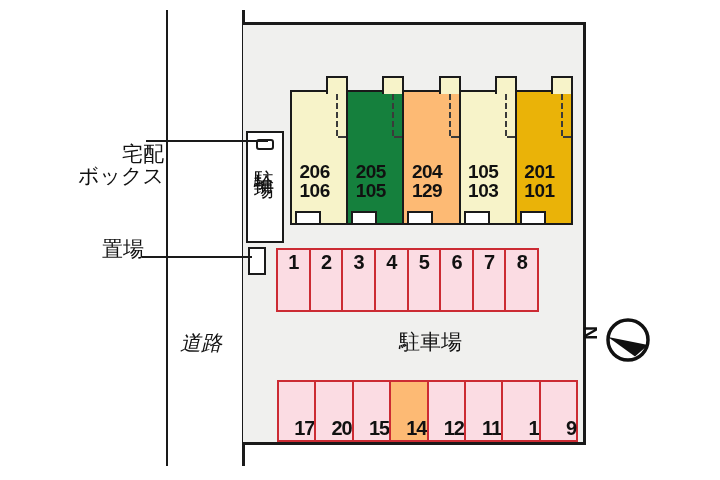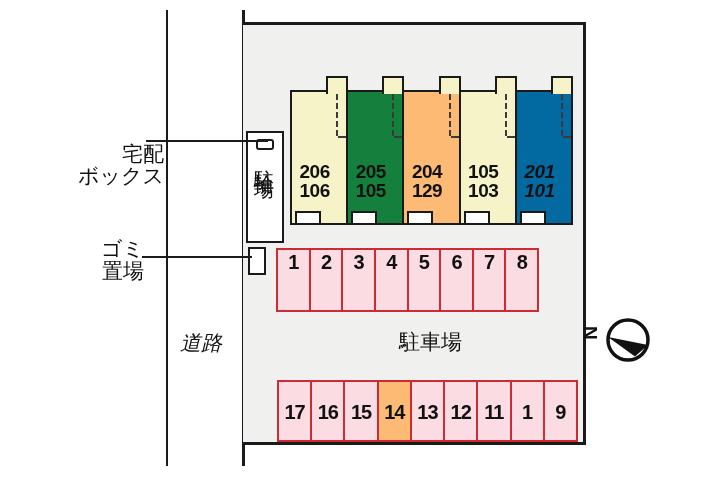--- a/index.html
+++ b/index.html
@@ -26,21 +26,21 @@
   .prow{position:absolute;display:flex;}
   #prow-top{left:276px;top:248px;width:263px;height:64px;}
   #prow-bottom{left:277px;top:380px;width:301px;height:62px;}
   .pcell{position:relative;flex:1;border:2px solid #cc2b33;box-sizing:border-box;
          display:flex;flex-direction:column;}
   .pcell + .pcell{margin-left:-2px;}
   .pnum{text-align:center;font-size:20px;font-weight:bold;letter-spacing:-1px;}
   #prow-top .pcell{justify-content:flex-start;}
   #prow-top .pnum{margin-top:1px;}
   #prow-bottom .pcell{justify-content:flex-end;}
-  #prow-bottom .pnum{margin-bottom:16px;}
+  #prow-bottom .pnum{margin-bottom:0px;text-align:right;}
   
   .lbl{position:absolute;font-size:21px;line-height:22px;}
   #lbl-parking{left:399px;top:331px;}
   #lbl-road{left:180px;top:332px;font-style:italic;}
   #lbl-delivery{left:58px;top:143px;width:106px;text-align:right;}
   #lbl-garbage{left:58px;top:238px;width:86px;text-align:right;}
   .leader{position:absolute;height:2px;background:#1a1a1a;z-index:6;}
   #leader-delivery{left:146px;top:140px;width:122px;}
   #leader-garbage{left:142px;top:256px;width:110px;}
   #garbage-box{position:absolute;left:248px;top:247px;width:18px;height:28px;background:#fff;
@@ -101,21 +101,21 @@
       <div class="unit" style="background: rgb(247, 243, 201);">
         <div class="tab" style="background: rgb(247, 243, 201);"></div>
         <div class="dashv"></div>
         <div class="dashh"></div>
         <div class="unit-label">
           <div>105</div>
           <div>103</div>
         </div>
         <div class="notch"></div>
       </div>
-      <div class="unit" style="background: #0369a1; font-style: italic;">
+      <div class="unit" style="background: #eab308;">
         <div class="tab" style="background: rgb(247, 243, 201);"></div>
         <div class="dashv"></div>
         <div class="dashh"></div>
         <div class="unit-label">
           <div>201</div>
           <div>101</div>
         </div>
         <div class="notch"></div>
       </div>
     </div>
@@ -144,30 +144,27 @@
       </div>
       <div class="pcell" style="background: rgb(251, 220, 227); border-color: rgb(204, 43, 51);">
         <div class="pnum">8</div>
       </div>
     </div>
   <div id="prow-bottom" class="prow">
       <div class="pcell" style="background: rgb(251, 220, 227); border-color: rgb(204, 43, 51);">
         <div class="pnum">17</div>
       </div>
       <div class="pcell" style="background: rgb(251, 220, 227); border-color: rgb(204, 43, 51);">
-        <div class="pnum">16</div>
+        <div class="pnum">20</div>
       </div>
       <div class="pcell" style="background: rgb(251, 220, 227); border-color: rgb(204, 43, 51);">
         <div class="pnum">15</div>
       </div>
       <div class="pcell" style="background: #fdba74; border-color: rgb(204, 43, 51);">
         <div class="pnum">14</div>
-      </div>
-      <div class="pcell" style="background: rgb(251, 220, 227); border-color: rgb(204, 43, 51);">
-        <div class="pnum">13</div>
       </div>
       <div class="pcell" style="background: rgb(251, 220, 227); border-color: rgb(204, 43, 51);">
         <div class="pnum">12</div>
       </div>
       <div class="pcell" style="background: rgb(251, 220, 227); border-color: rgb(204, 43, 51);">
         <div class="pnum">11</div>
       </div>
       <div class="pcell" style="background: rgb(251, 220, 227); border-color: rgb(204, 43, 51);">
         <div class="pnum">1</div>
       </div>
@@ -180,21 +177,20 @@
 
   <div id="lbl-road" class="lbl">道路</div>
 
   <div id="lbl-delivery" class="lbl">
     <div>宅配</div>
     <div>ボックス</div>
   </div>
   <div id="leader-delivery" class="leader"></div>
 
   <div id="lbl-garbage" class="lbl">
-    <div>ゴミ</div>
     <div>置場</div>
   </div>
   <div id="leader-garbage" class="leader"></div>
 
   <div id="garbage-box"></div>
 
   <div id="bike-box">
     <div id="delivery-icon"></div>
     <div id="bike-label">駐輪場</div>
   </div>

